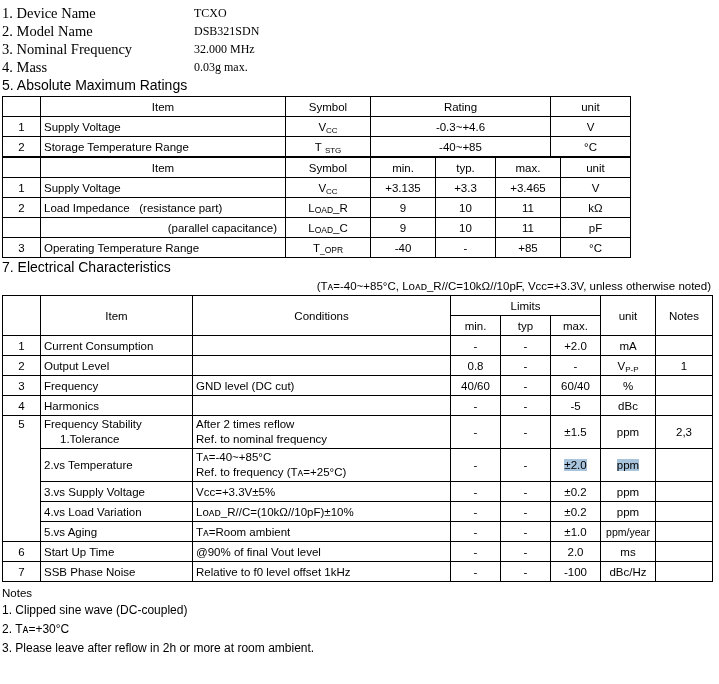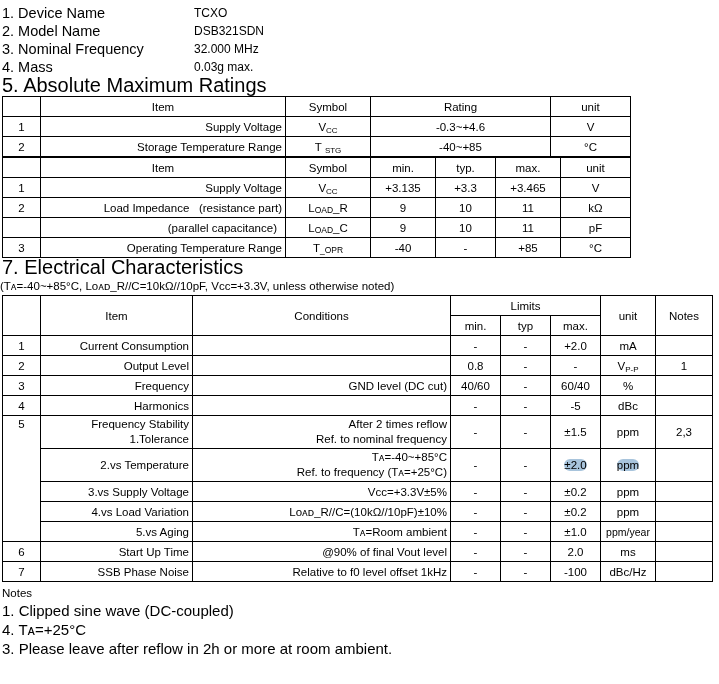--- a/index.html
+++ b/index.html
@@ -24,41 +24,42 @@
 
   
   .spec-list {
     margin: 4px 0 0 2px;
   }
   .spec-row {
     display: flex;
     align-items: flex-start;
     height: 18px;
     line-height: 18px;
+    font-family: Liberation Serif, serif;
   }
   .spec-label {
     font-size: 14.5px;
     width: 192px;
     white-space: nowrap;
   }
   .spec-value {
     font-size: 12px;
     white-space: nowrap;
   }
 
   
   .section-title {
-    font-size: 20px;
+    font-size: 14px;
     line-height: 17px;
     margin: 1px 0 2px 2px;
     white-space: nowrap;
   }
   .cond-note {
     font-size: 11.5px;
-    text-align: left;
+    text-align: right;
     margin: 4px 8px 3px 0;
     white-space: nowrap;
   }
 
   
   table {
     border-collapse: collapse;
     table-layout: fixed;
     margin-left: 2px;
     font-size: 11.5px;
@@ -66,21 +67,21 @@
   table td, table th {
     border: 1px solid #000000;
     padding: 0 3px;
     font-weight: normal;
     height: 19px;
     vertical-align: middle;
     overflow: hidden;
     white-space: nowrap;
   }
   .c { text-align: center; }
-  .l { text-align: right; }
+  .l { text-align: left; }
   .nb-top { border-top: none; }
   .nb-bottom { border-bottom: none; }
 
   
   .t-amr { width: 628px; }
   .t-roc { width: 628px; }
   .t-ec  { width: 710px; }
 
   
   sub {
@@ -91,42 +92,41 @@
   }
   .smallcap {
     font-size: 8.5px;
     vertical-align: baseline;
     position: relative;
     top: 1px;
     letter-spacing: 0;
   }
   .hl {
     background: #a8c4dc;
-    border-radius: 6px;
   }
   .two-line {
     line-height: 15px;
     white-space: normal;
     padding-top: 1px;
     padding-bottom: 1px;
   }
   .item-indent {
     padding-left: 16px;
   }
 
   
   .notes {
     margin: 3px 0 0 2px;
   }
   .notes-head {
     font-size: 11.5px;
     line-height: 16px;
   }
   .note-line {
-    font-size: 15px;
+    font-size: 12px;
     line-height: 19px;
     white-space: nowrap;
   }
 </style>
 </head>
 <body>
 
 <div class="page">
 
   <div class="spec-list">
@@ -405,17 +405,17 @@
         <td class="c">-100</td>
         <td class="c">dBc/Hz</td>
         <td class="c"></td>
       </tr>
     </tbody>
   </table>
 
   <div class="notes">
     <div class="notes-head">Notes</div>
     <div class="note-line">1. Clipped sine wave (DC-coupled)</div>
-    <div class="note-line">4. Tᴀ=+25°C</div>
+    <div class="note-line">2. Tᴀ=+30°C</div>
     <div class="note-line">3. Please leave after reflow in 2h or more at room ambient.</div>
   </div>
 
 </div>
 
 </body></html>

